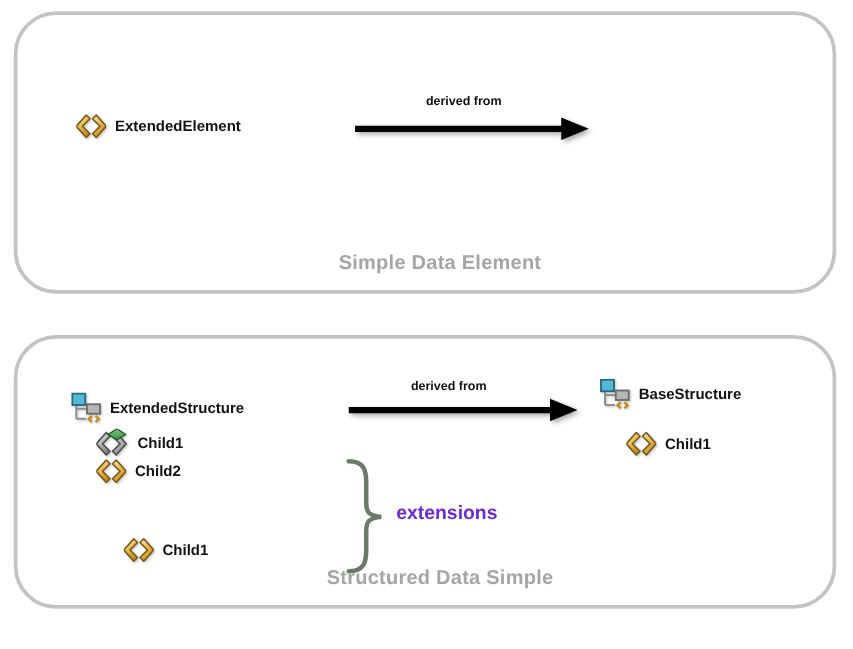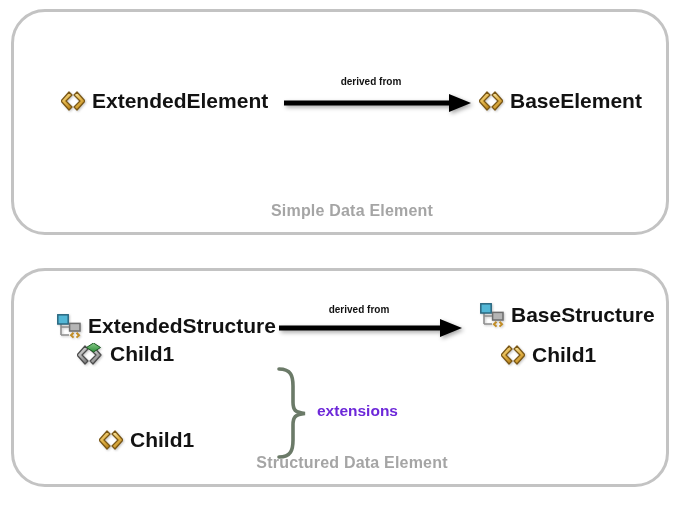--- a/index.html
+++ b/index.html
@@ -13,21 +13,21 @@
     box-sizing:border-box;
   }
   .panel-top{top:9px;height:226px;}
   .panel-bottom{top:268px;height:219px;text-decoration:underline;}
   .caption{
     position:absolute;left:0;right:0;bottom:12px;text-align:center;
     font-weight:bold;font-size:16px;color:#a5a5a5;letter-spacing:.2px;padding-left:24px;
   }
   .node{
     position:absolute;display:flex;align-items:center;gap:7px;height:24px;
-    font-weight:bold;font-size:21px;color:#121212;white-space:nowrap;
+    font-weight:bold;font-size:12px;color:#121212;white-space:nowrap;
   }
   .icon{flex:0 0 auto;filter:drop-shadow(1px 1.5px 1px rgba(130,130,130,0.45));}
   .arrow-svg{position:absolute;overflow:visible;filter:drop-shadow(2px 2px 2px rgba(0,0,0,0.35));}
   .arrow-label{
     position:absolute;width:200px;text-align:center;
     font-weight:bold;font-size:10px;color:#111;
   }
   .brace-svg{position:absolute;overflow:visible;}
   .brace-label{
     position:absolute;font-weight:bold;font-size:15.5px;color:#6d28d9;white-space:nowrap;
@@ -88,46 +88,46 @@
       <span>ExtendedElement</span>
     </div>
 
     <div class="arrow-label" style="left:257px;top:64px">derived from</div>
 
     <svg class="arrow-svg" style="left:265px;top:78px" width="200" height="26">
       <line x1="5" y1="13" x2="172" y2="13" stroke="#000" stroke-width="5"></line>
       <polygon points="170,4 192,13 170,22" fill="#000"></polygon>
     </svg>
 
-    <div class="node" style="left:465px;top:77px">
-      <svg class="icon" width="24" height="20">
-          <use href="#sym-xml"></use>
-        </svg>
-      <span>BaseElement</span>
-    </div>
 
     <div class="caption">Simple Data Element</div>
   </div>
 
   <div class="panel panel-bottom">
 
     <div class="node" style="left:43px;top:43px">
       <svg class="icon" width="24" height="25">
           <use href="#sym-struct"></use>
         </svg>
       <span>ExtendedStructure</span>
     </div>
 
     <div class="node" style="left:63px;top:71px">
       <svg class="icon" width="26" height="22">
           <use href="#sym-xml-inh"></use>
         </svg>
       <span>Child1</span>
     </div>
 
+    <div class="node" style="left:63px;top:94px">
+      <svg class="icon" width="24" height="20">
+          <use href="#sym-xml"></use>
+        </svg>
+      <span>Child2</span>
+    </div>
 
 
     <div class="node" style="left:85px;top:157px">
       <svg class="icon" width="24" height="20">
           <use href="#sym-xml"></use>
         </svg>
       <span>Child1</span>
     </div>
 
     <div class="arrow-label" style="left:245px;top:33px">derived from</div>
@@ -150,16 +150,16 @@
         </svg>
       <span>Child1</span>
     </div>
 
     <svg class="brace-svg" style="left:260px;top:95px" width="42" height="94" viewBox="0 0 42 94">
       <path d="M5 3 C17 3 19 10 19 20 L19 36 C19 44 21 46.5 31 47.5 C21 48.5 19 51 19 59 L19 74 C19 84 17 91 5 91" fill="none" stroke="#6b7a68" stroke-width="3.6" stroke-linecap="round"></path>
     </svg>
 
     <div class="brace-label" style="left:303px;top:131px">extensions</div>
 
-    <div class="caption">Structured Data Element</div>
+    <div class="caption">Structured Data Simple</div>
   </div>
 
 </div>
 
 </body></html>

